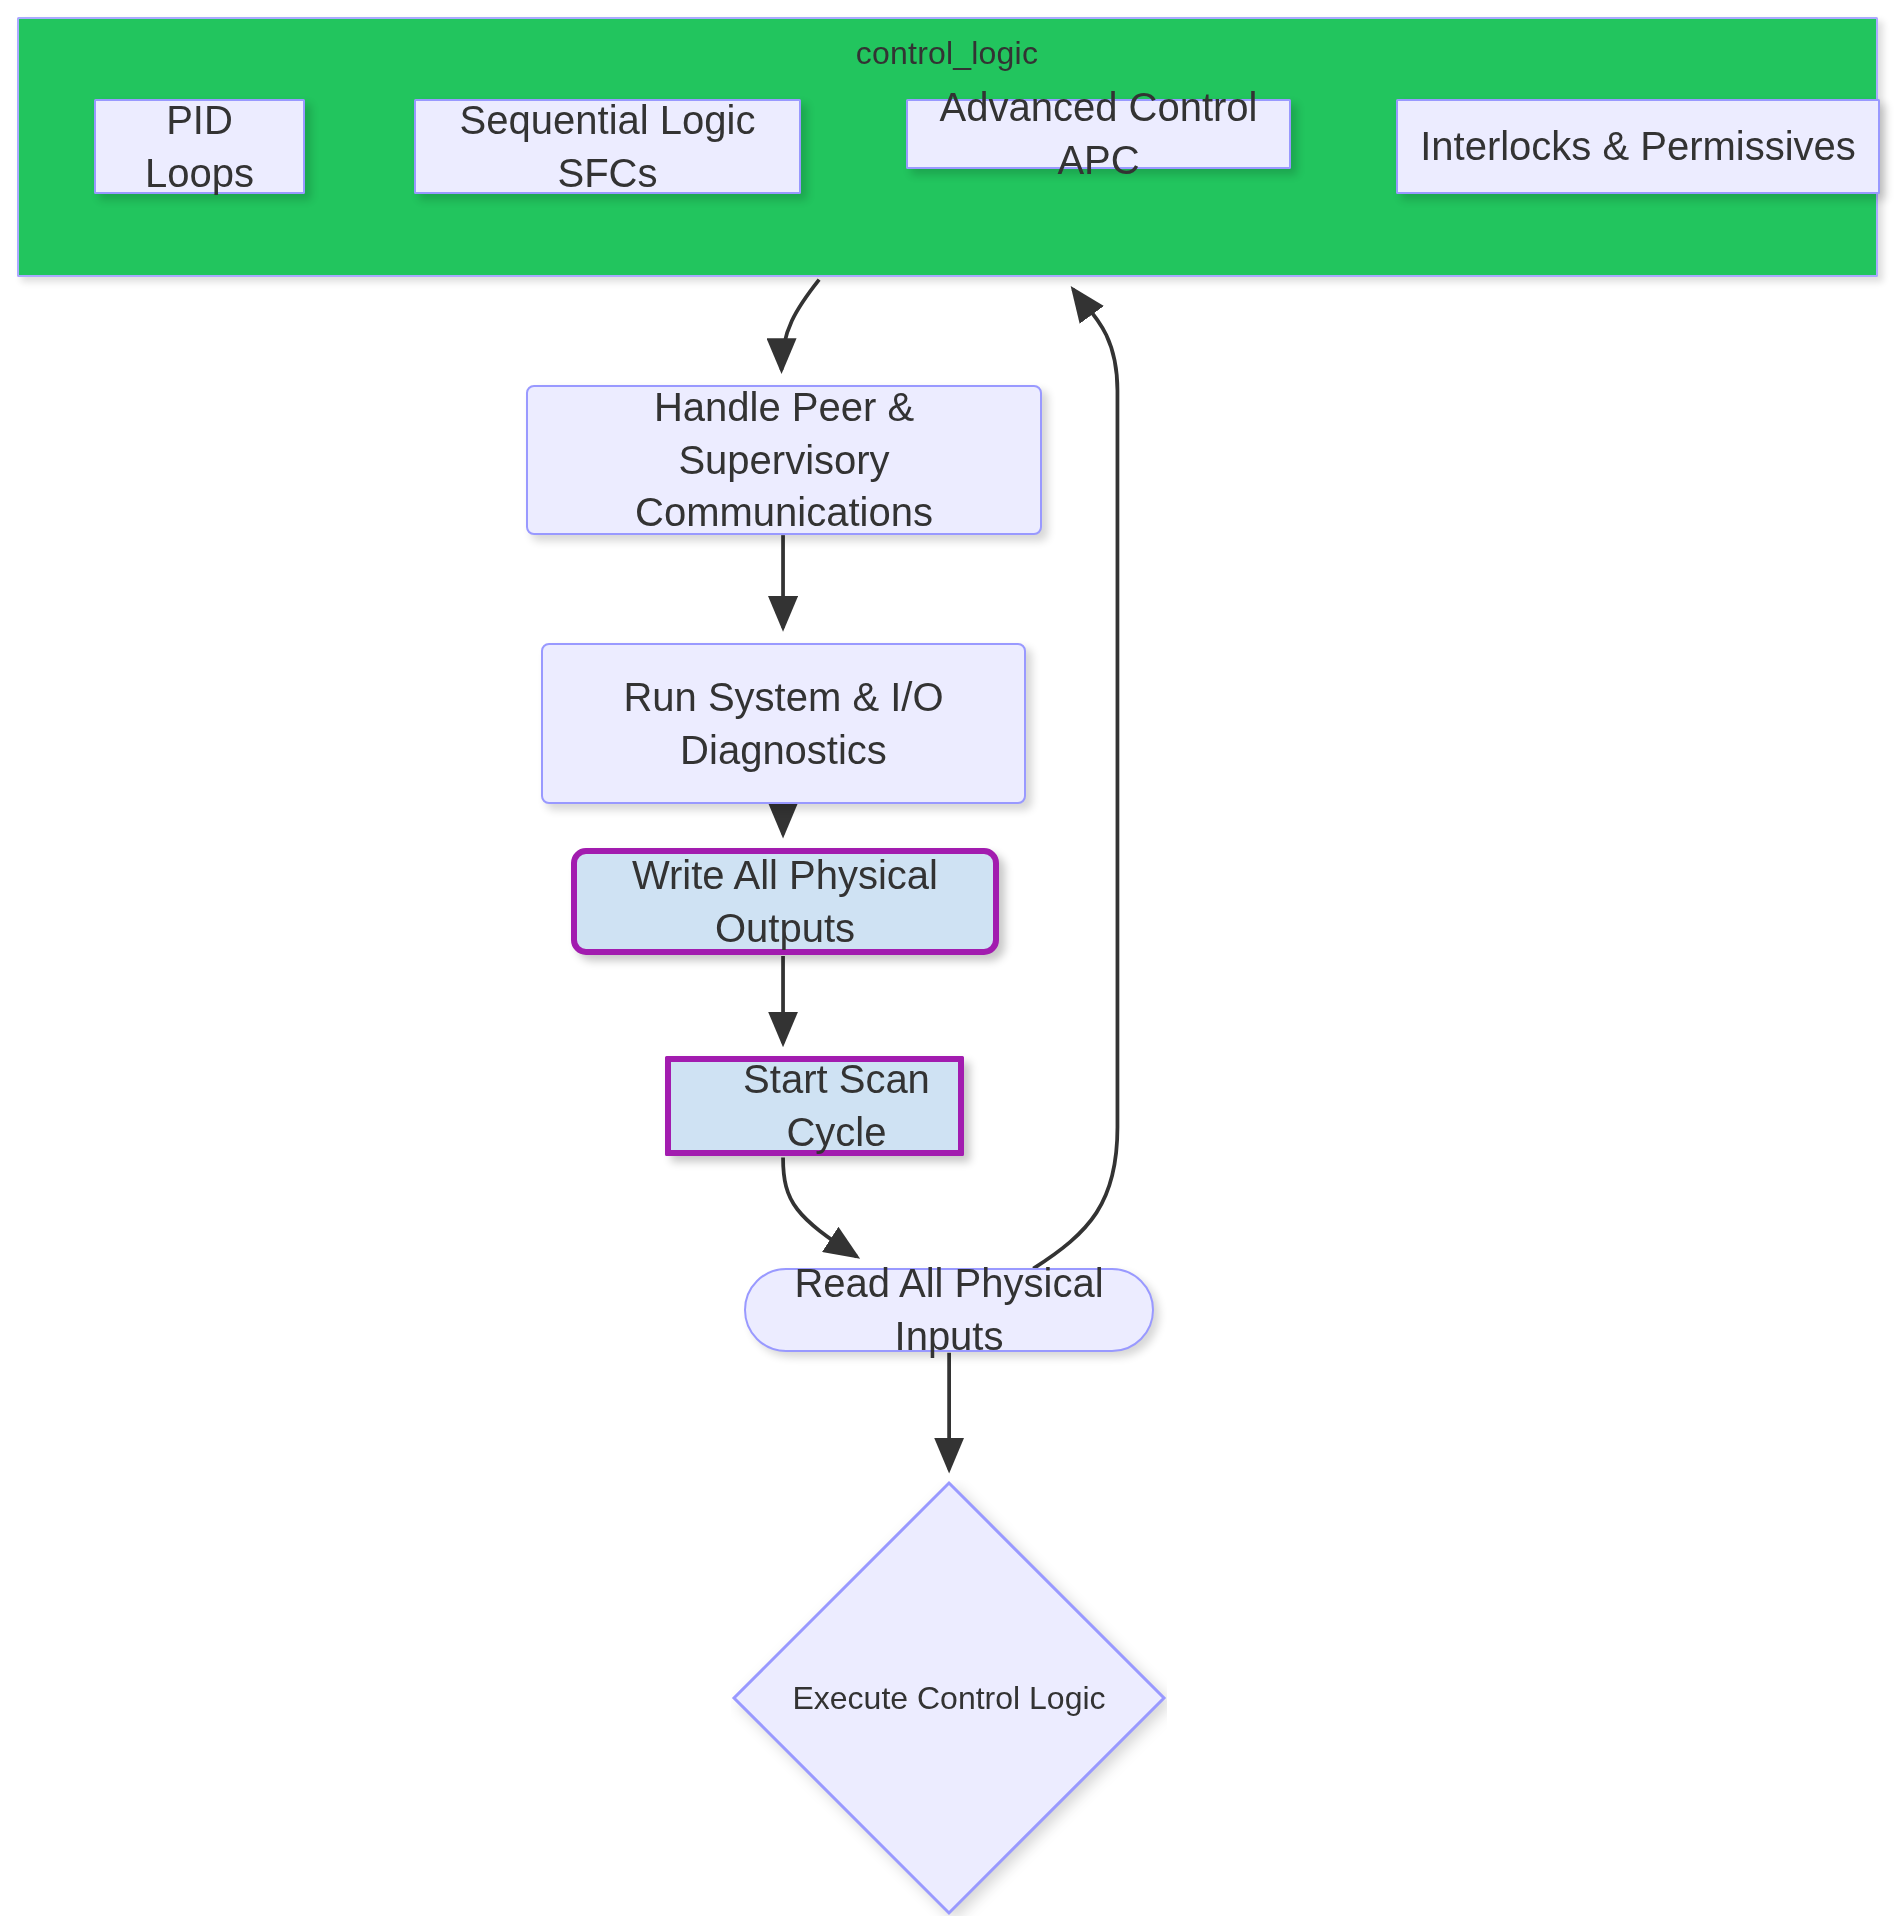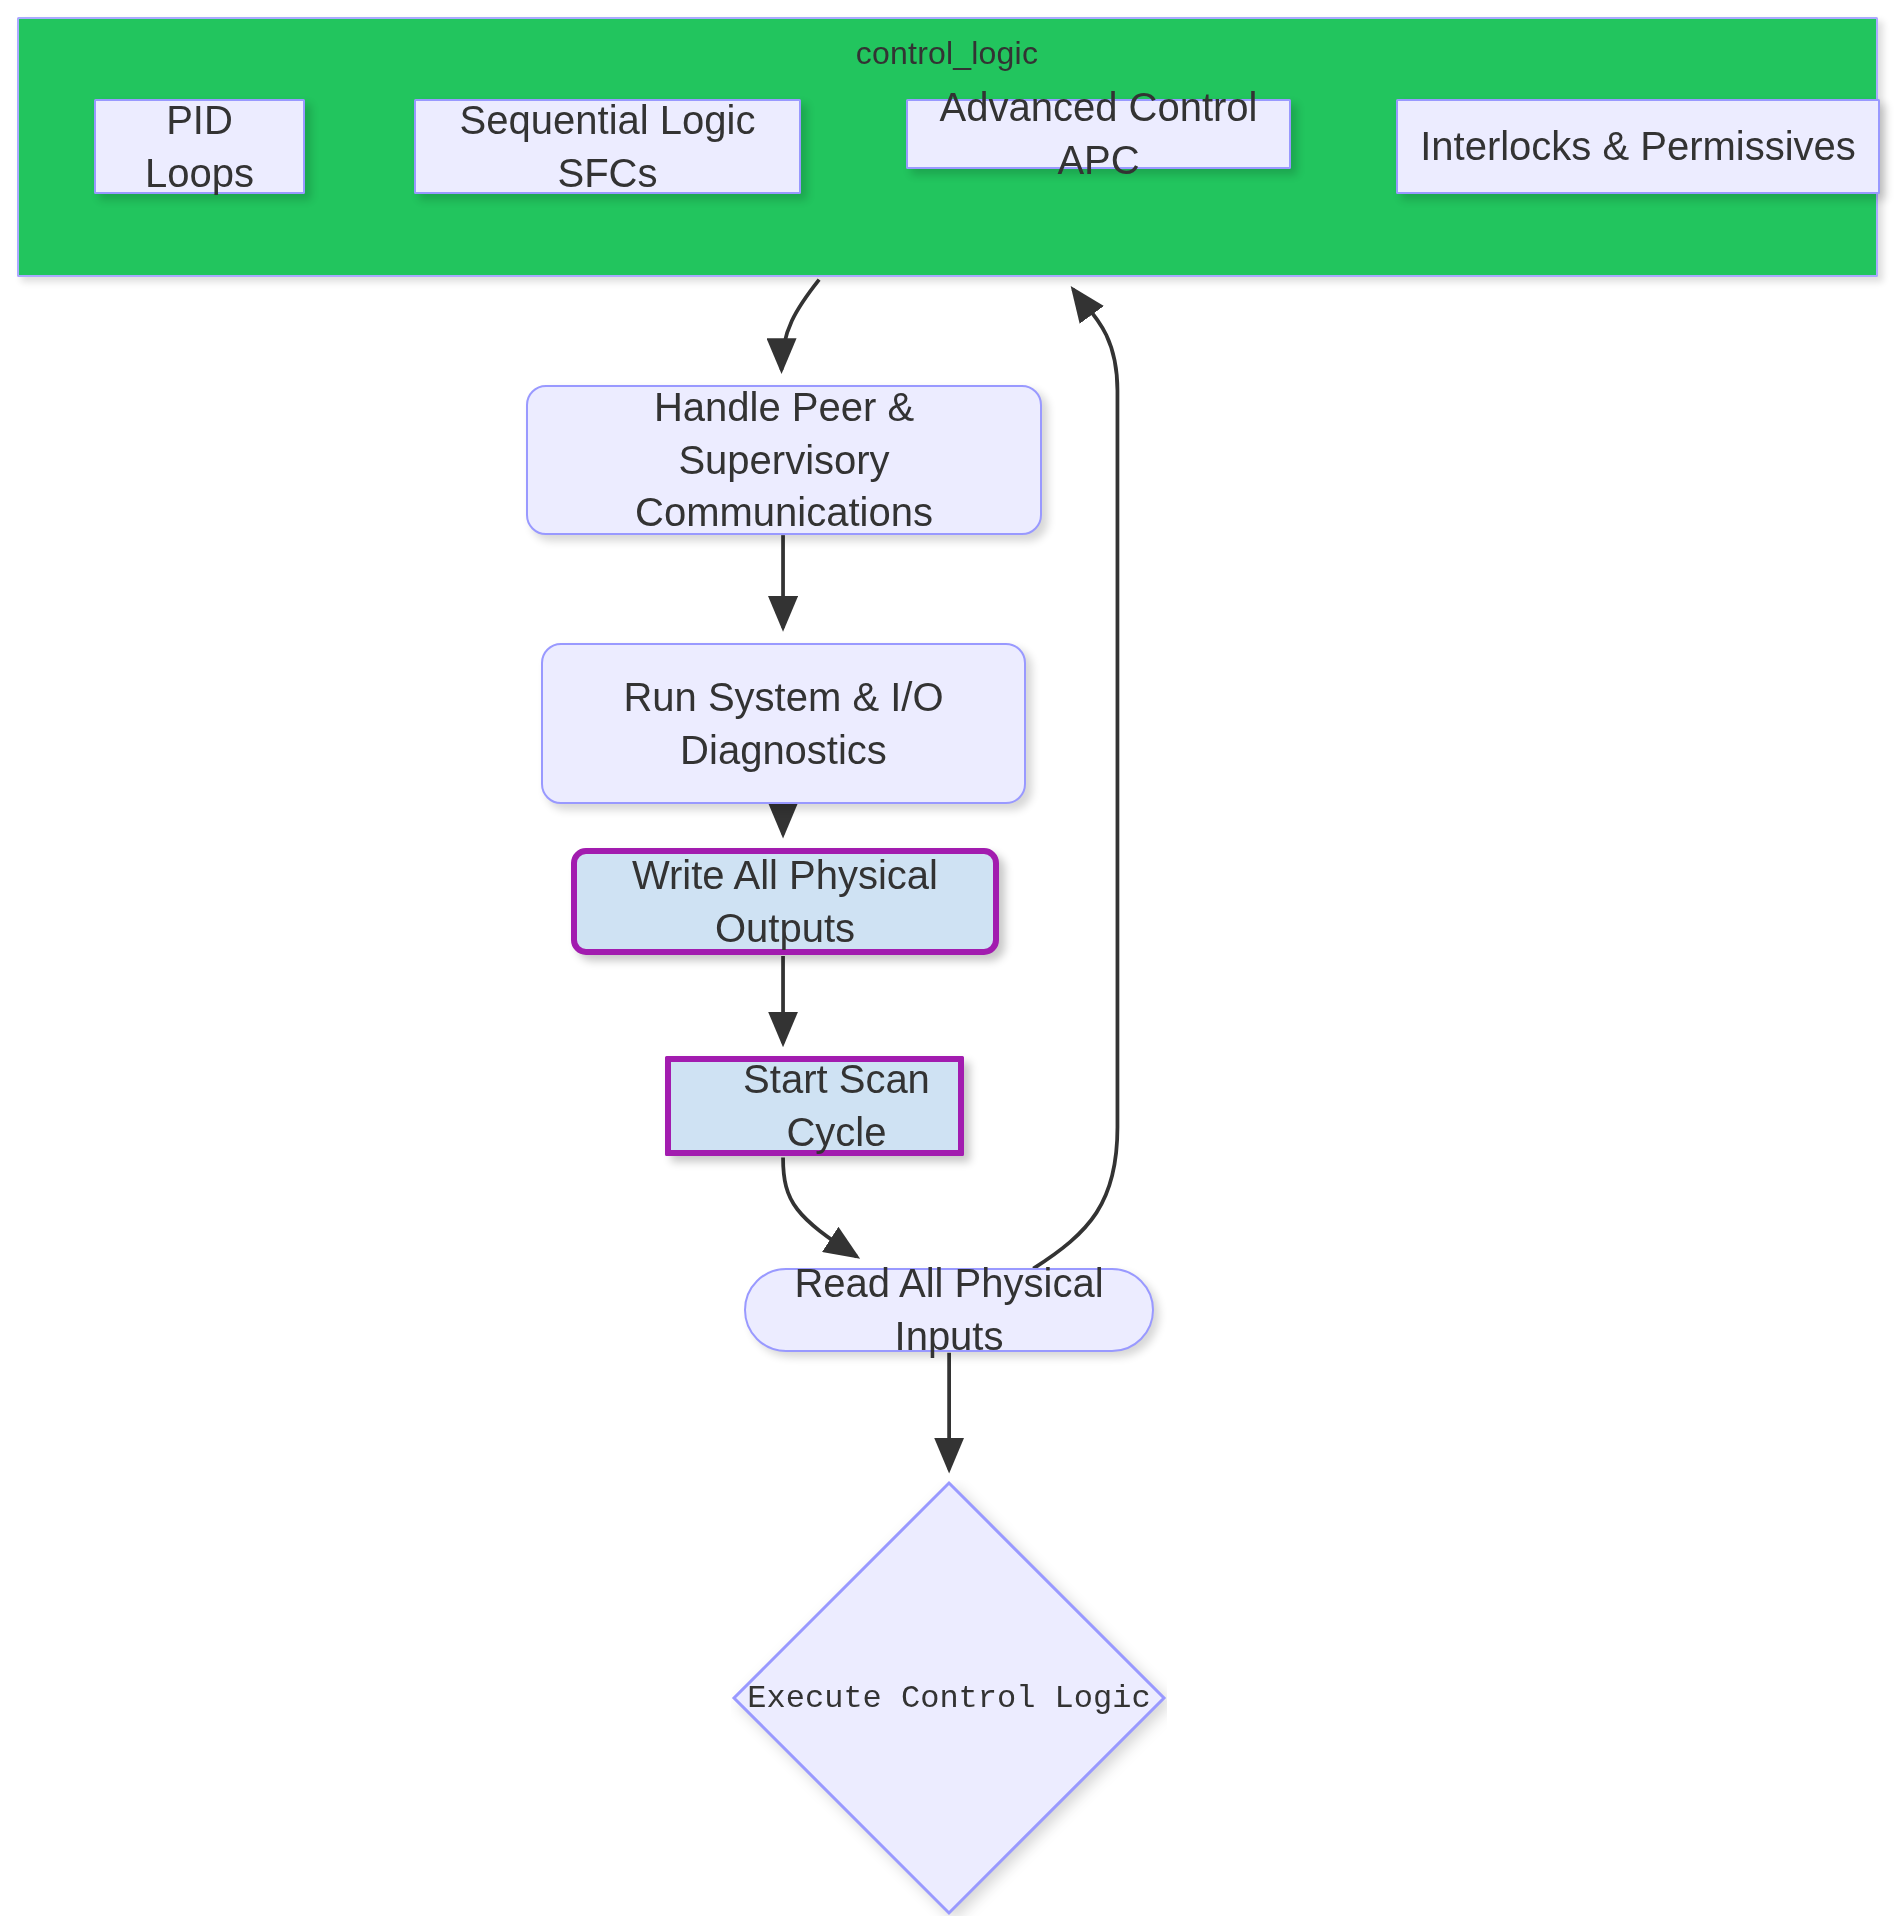--- a/index.html
+++ b/index.html
@@ -68,21 +68,21 @@
     line-height: 1.32;
     box-shadow: 5.3px 5.3px 8.3px rgba(0,0,0,0.16);
     z-index: 3;
   }
   .node .label { padding: 0 16.5px; }
 
   .node.sub-node {
     border-radius: 1.5px;
   }
   .node.rounded {
-    border-radius: 20px;
+    border-radius: 8px;
   }
   .node.stadium {
     border-radius: 7514px;
   }
 
   
   .node.hl {
     background: #cfe2f3;
     border: 6px solid #a21caf;
     box-shadow: 6px 6px 9px rgba(0,0,0,0.22);
@@ -106,21 +106,20 @@
     left: 0; top: 0;
     width: 100%;
     height: 100%;
     display: flex;
     align-items: center;
     justify-content: center;
     text-align: center;
     font-size: 32px;
     color: #333333;
     pointer-events: none;
-    font-family: Liberation Mono, monospace;
   }
 </style>
 </head>
 <body>
 
 <div id="diagram-root">
 
   <svg id="edge-layer" viewBox="0 0 2527 2560" width="1899" height="1924" xmlns="http://www.w3.org/2000/svg">
     <defs>
       <marker id="arrowhead" markerWidth="10" markerHeight="8" refX="8.4" refY="4" orient="auto" markerUnits="strokeWidth">

